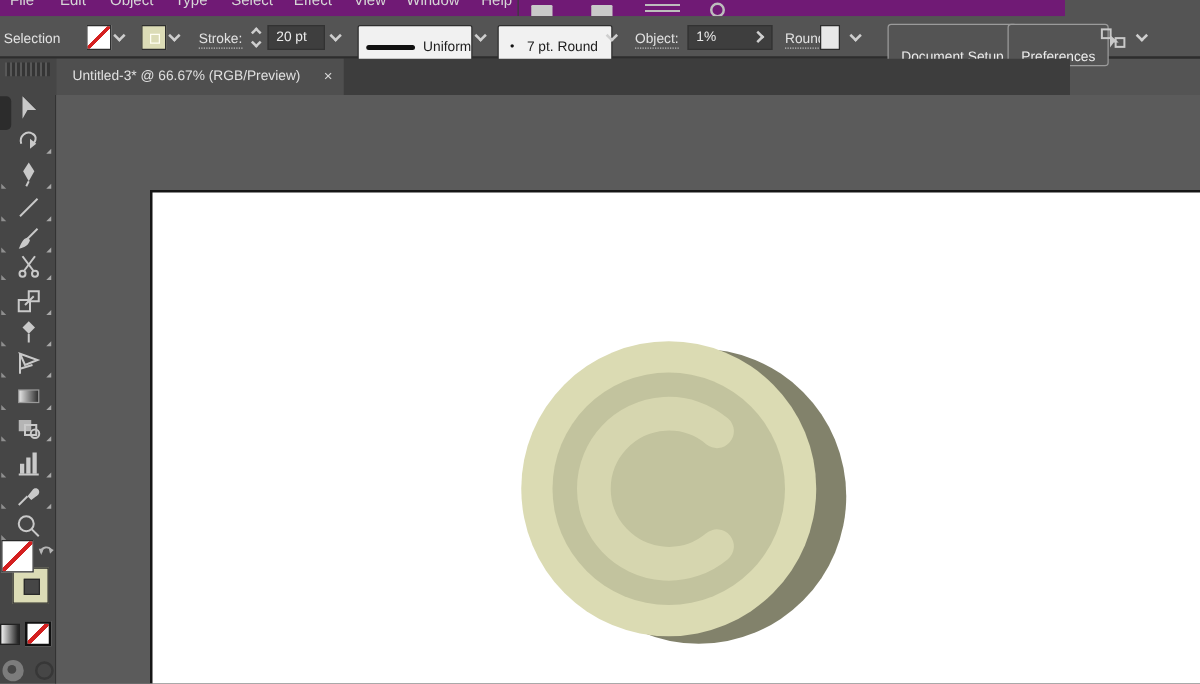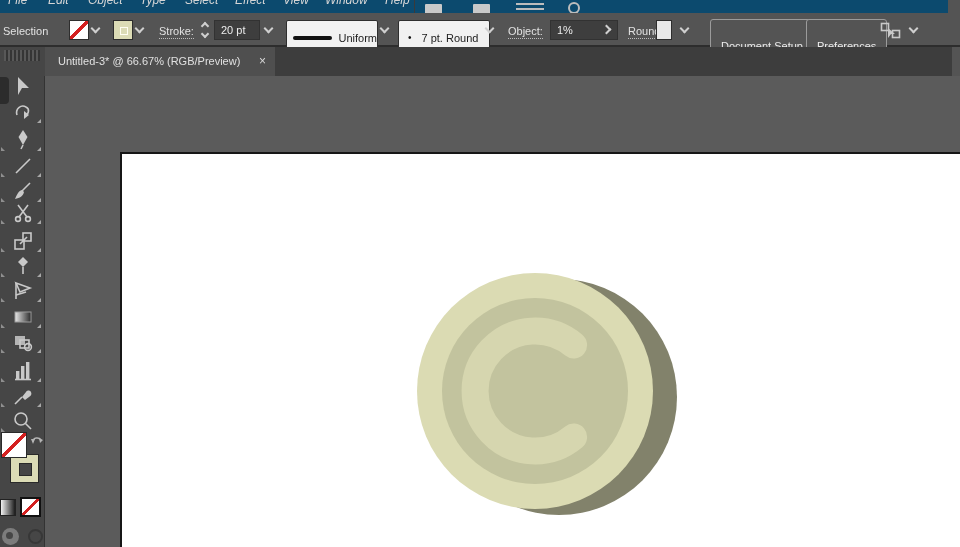--- a/index.html
+++ b/index.html
@@ -1,21 +1,21 @@
 <!DOCTYPE html>
 <html><head>
 <meta charset="utf-8">
 <style>
   * { box-sizing: border-box; margin: 0; padding: 0; }
   html,body { width: 960px; height: 547px; overflow: hidden; }
   body { font-family: "Liberation Sans", sans-serif; background: #545454; position: relative; }
   #app { position: absolute; inset: 0; width: 960px; height: 547px; overflow: hidden; }
 
   
-  .menubar { position: absolute; left: 0; top: 0; width: 948px; height: 13px; background: #0c4a6e; overflow: hidden; font-style: italic; }
+  .menubar { position: absolute; left: 0; top: 0; width: 852px; height: 13px; background: #701a75; overflow: hidden; }
   .menubar .mi { position: absolute; top: -7px; font-size: 12px; color: #d6d6d6; line-height: 14px; }
   .mb-sep { position: absolute; left: 414px; top: 0; width: 1px; height: 13px; background: #3a3a3a; }
   .mb-sq { position: absolute; top: 4px; width: 17px; height: 9px; background: #c9c9c9; border-radius: 1px 1px 0 0; }
   .mb-lines { position: absolute; left: 516px; top: 3px; width: 28px; height: 10px;
       background: repeating-linear-gradient(180deg,#bdbdbd 0 2px, transparent 2px 5px); }
   .mb-circle { position: absolute; left: 568px; top: 2px; width: 12px; height: 12px; border: 2px solid #bdbdbd; border-radius: 50%; }
 
   
   .controlbar { position: absolute; left: 0; top: 13px; width: 960px; height: 34px; background: #545454; border-bottom: 2px solid #2d2d2d; font-size: 11px; color: #e2e2e2; }
   .cb-label { position: absolute; top: 12px; line-height: 12px; }
@@ -34,21 +34,21 @@
   .dfield { position: absolute; top: 7px; height: 20px; background: #3e3e3e; border: 1px solid #323232; color: #ececec; line-height: 18px; padding-left: 6px; }
   .lfield { position: absolute; top: 7px; height: 36px; background: #f1f1f1; border: 1px solid #2e2e2e; border-radius: 2px; color: #1c1c1c; line-height: 18px; display: flex; align-items: center; }
   .profile-line { width: 44px; height: 4px; margin: 0 6px 0 6px; background: #111; border-radius: 2px; }
   .brush-dot { margin: 0 10px 0 9px; font-size: 10px; color:#111; }
   .cb-btn { position: absolute; top: 6px; height: 22px; border: 1px solid #9b9b9b; border-radius: 3px; background: #545454; color: #ececec; font-size: 11px; line-height: 20px; padding: 16px 10px; cursor: pointer; }
   .opac-arrow { position: absolute; left: 603px; top: 13px; width: 7px; height: 7px; border-right: 2px solid #cfcfcf; border-bottom: 2px solid #cfcfcf; transform: rotate(-45deg); }
   .style-sw { position: absolute; left: 656px; top: 7px; width: 16px; height: 20px; background: #e8e8e8; border: 1px solid #2e2e2e; }
   .align-ic { position: absolute; left: 880px; top: 9px; }
 
   
-  .tabbar { position: absolute; left: 0; top: 47px; width: 952px; height: 29px; background: #3d3d3d; }
+  .tabbar { position: absolute; left: 0; top: 47px; width: 856px; height: 29px; background: #3d3d3d; }
   .tools-head { position: absolute; left: 0; top: 0; width: 45px; height: 29px; background: #464646; }
   .tools-grip { position: absolute; left: 4px; top: 3px; width: 36px; height: 11px;
       background: repeating-linear-gradient(90deg, #585858 0 2px, #353535 2px 4px); }
   .doc-tab { position: absolute; left: 45px; top: 0; width: 230px; height: 29px; background: #4f4f4f; color: #e0e0e0; font-size: 11px; line-height: 29px; padding-left: 13px; cursor: pointer; }
   .doc-tab .close { position: absolute; right: 9px; top: 0; font-size: 12px; color: #d8d8d8; cursor: pointer; line-height: 29px; }
 
   
   .main { position: absolute; left: 0; top: 76px; width: 960px; height: 471px; }
 
   

